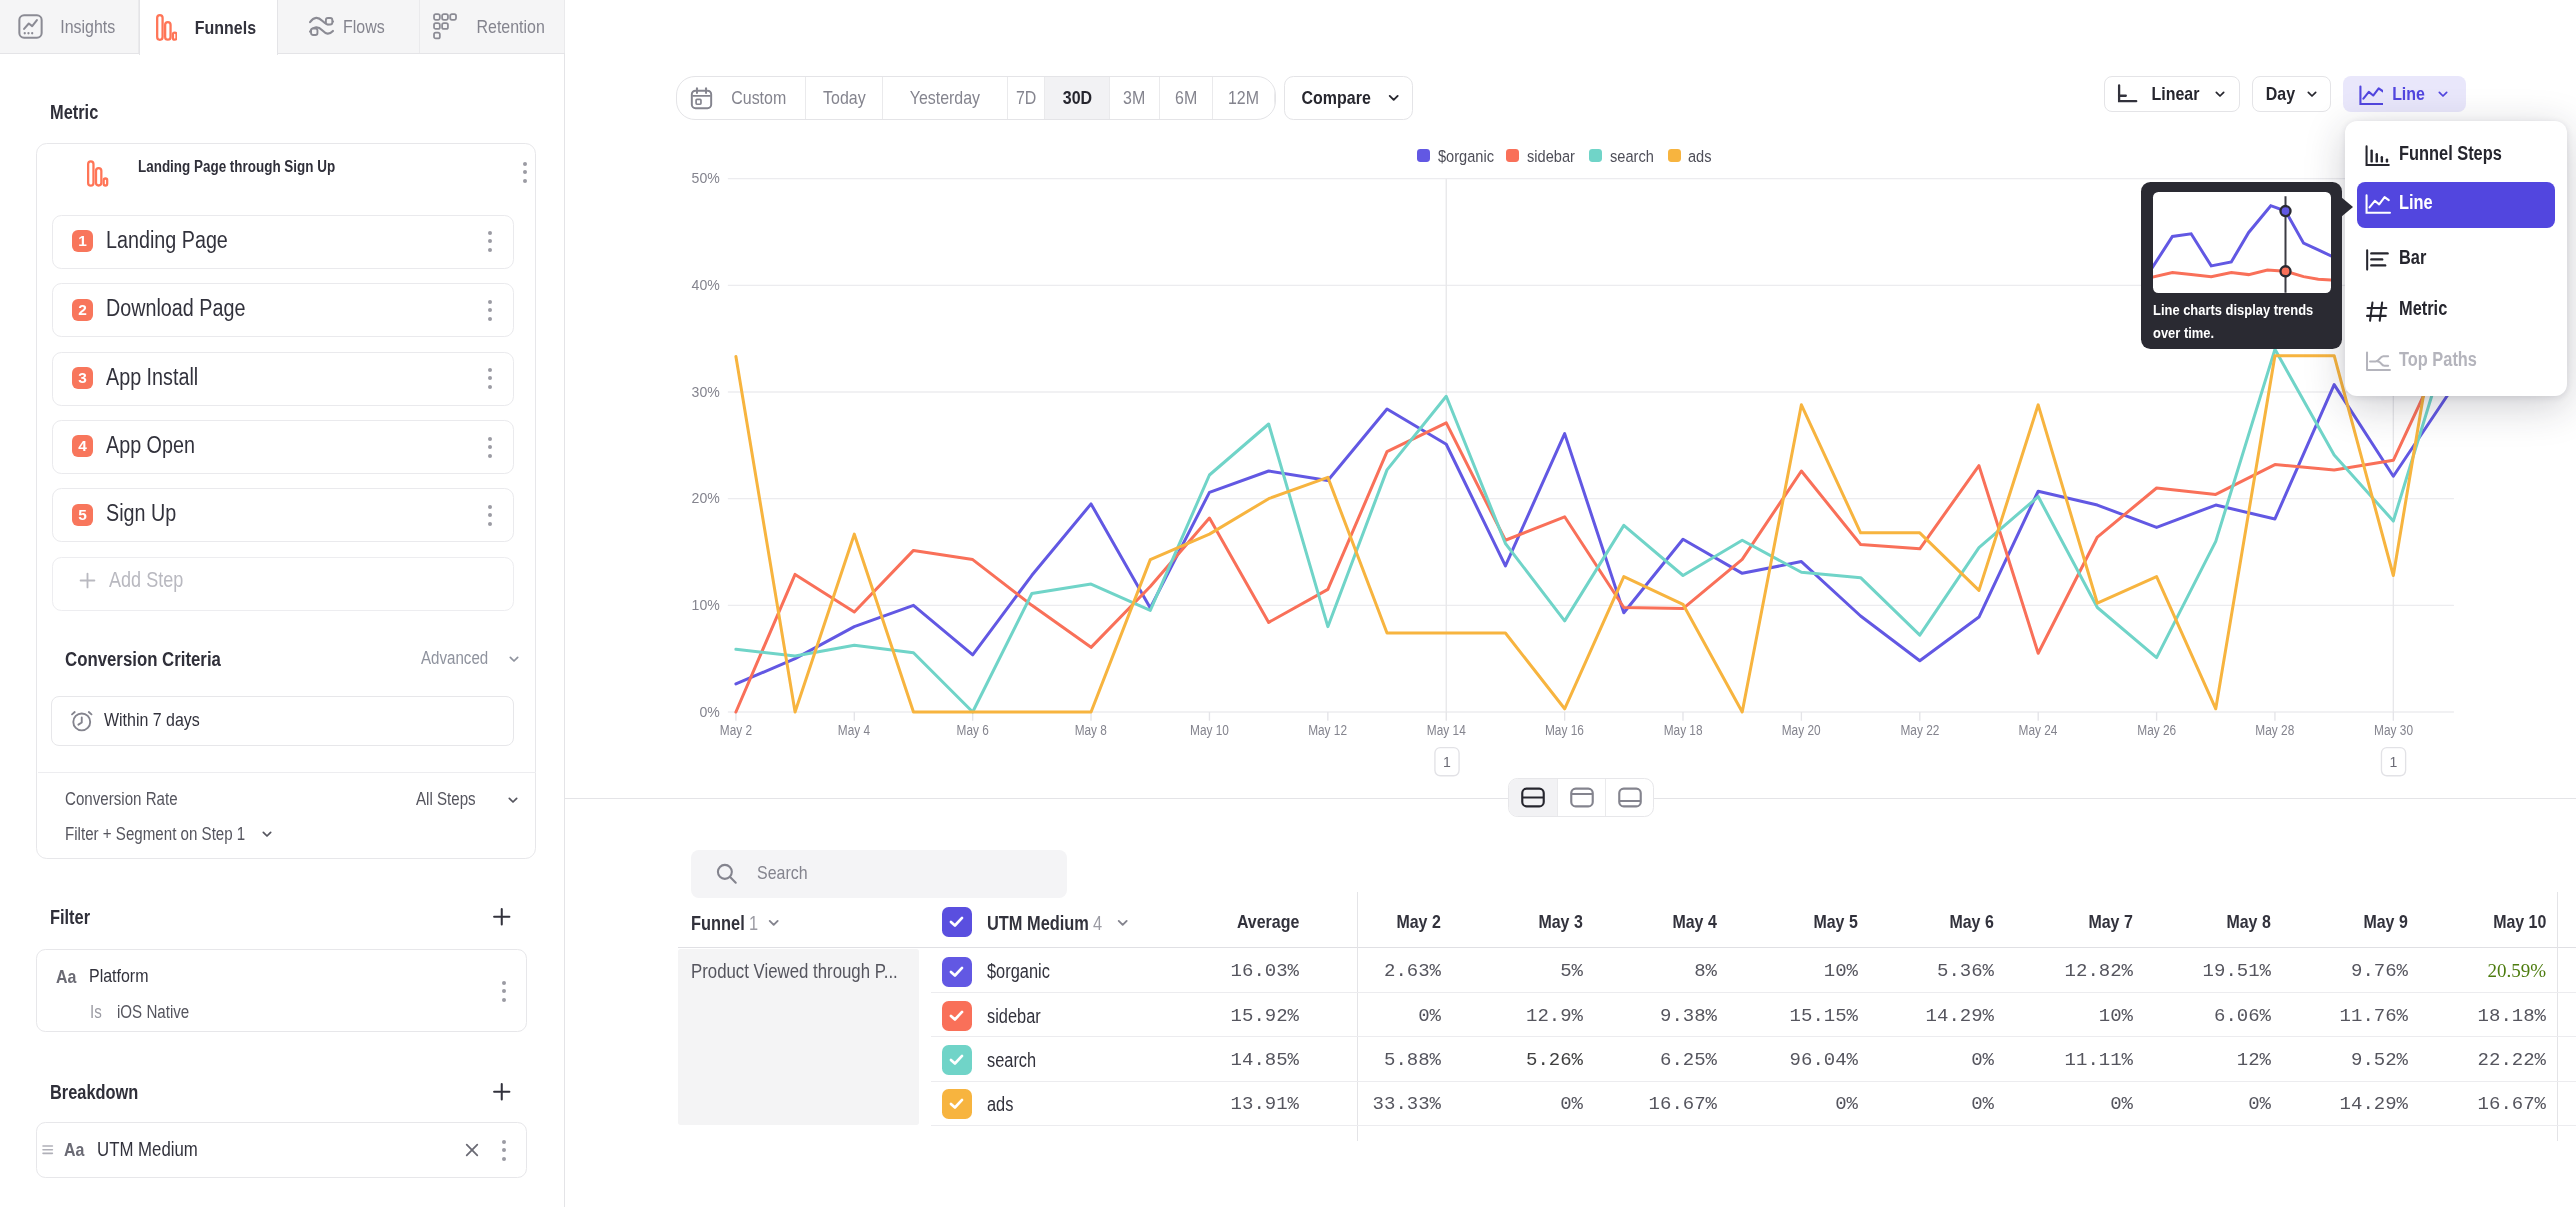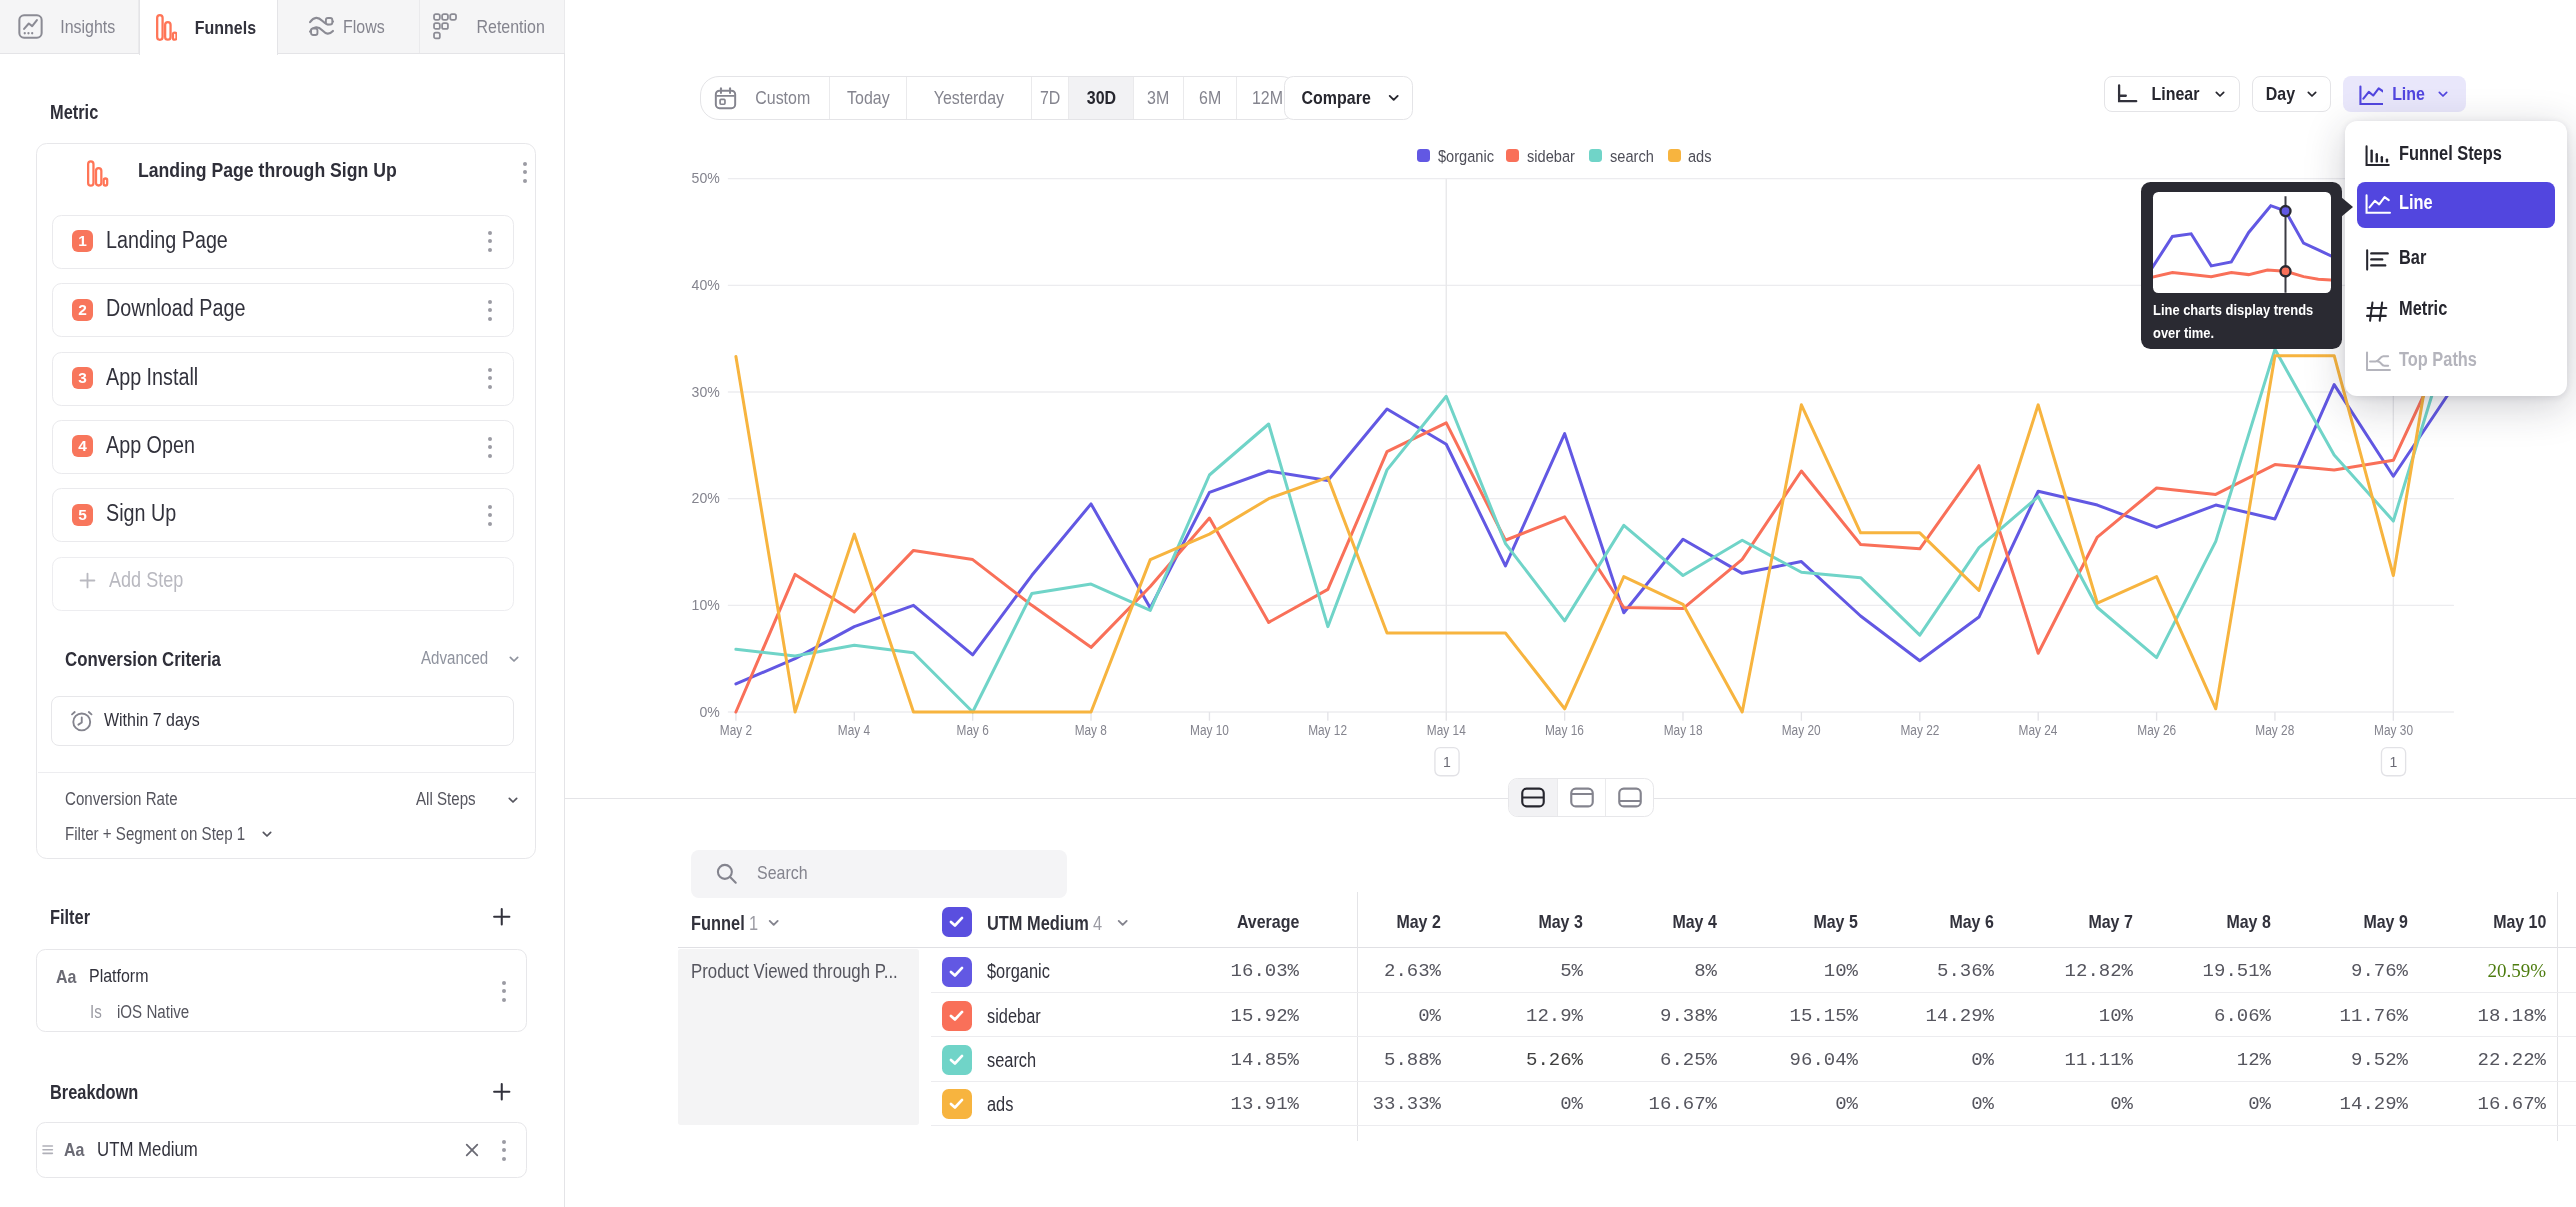--- a/index.html
+++ b/index.html
@@ -109,21 +109,21 @@
     <span class="sC">Retention</span>
   </div>
 <div style="position:absolute;left:0;top:53px;width:565px;height:1155px;background:#fff;border-right:1.3px solid #e4e4e7;z-index:4;"></div>
 <div style="position:absolute;left:50px;top:101px;font-size:19.5px;font-weight:700;color:#2f2f39;z-index:6;"><span class="sL">Metric</span></div>
 <div style="position:absolute;left:36px;top:143px;width:500px;height:716px;border:1.3px solid #e7e7ea;border-radius:10.7px;z-index:6;"></div>
 <div style="position:absolute;left:87px;top:160px;z-index:6;"><svg width="34" height="27" viewBox="0 0 51 40" fill="none">
       <rect x="1.7" y="1.7" width="8" height="36.5" rx="4" stroke="#ff7557" stroke-width="3.4"></rect>
       <rect x="13.5" y="12" width="8" height="26" rx="4" stroke="#ff7557" stroke-width="3.4"></rect>
       <rect x="25" y="27.5" width="5.3" height="10.5" rx="2.6" stroke="#ff7557" stroke-width="3.4"></rect>
     </svg></div>
-<div style="position:absolute;left:138px;top:158px;font-size:21px;font-weight:700;color:#2f2f39;z-index:6;"><span class="sL">Landing Page through Sign Up</span></div>
+<div style="position:absolute;left:138px;top:158px;font-size:16px;font-weight:700;color:#2f2f39;z-index:6;"><span class="sL">Landing Page through Sign Up</span></div>
 <div style="position:absolute;left:523px;top:162px;z-index:6;display:flex;flex-direction:column;gap:4.4px;align-items:center;">
     <i class="dot"></i>
     <i class="dot"></i>
     <i class="dot"></i>
   </div>
 <div style="position:absolute;left:52px;top:215px;width:462px;height:54px;border:1.3px solid #eaeaed;border-radius:9.4px;z-index:6;"></div>
 <div style="position:absolute;left:72px;top:230px;width:21px;height:22px;border-radius:6px;background:#f8765c;z-index:6;color:#fff;font-size:15.4px;font-weight:700;text-align:center;line-height:22px;">1</div>
 <div style="position:absolute;left:106px;top:227px;font-size:23.5px;color:#32323c;z-index:6;"><span class="sL">Landing Page</span></div>
 <div style="position:absolute;left:488px;top:231px;z-index:6;display:flex;flex-direction:column;gap:4.4px;align-items:center;">
     <i class="dot"></i>
@@ -226,21 +226,21 @@
       <g stroke="#6a6a74" stroke-width="3" stroke-linecap="round">
         <line x1="8" y1="8" x2="26" y2="26"></line>
         <line x1="26" y1="8" x2="8" y2="26"></line>
       </g>
     </svg></div>
 <div style="position:absolute;left:502px;top:1140px;z-index:6;display:flex;flex-direction:column;gap:4.4px;align-items:center;">
     <i class="dot"></i>
     <i class="dot"></i>
     <i class="dot"></i>
   </div>
-<div class="f" style="position:absolute;left:676px;top:76px;height:44px;border:1.3px solid #e4e4e7;border-radius:19px;background:#fff;z-index:6;overflow:hidden;margin-left:24px;">
+<div class="f" style="position:absolute;left:676px;top:76px;height:44px;border:1.3px solid #e4e4e7;border-radius:19px;background:#fff;z-index:6;overflow:hidden;">
     <div class="f" style="width:129px;height:100%;justify-content:center;font-size:19px;color:#84848e;border-right:1.3px solid #eaeaec;">
       <svg width="23" height="23" viewBox="0 0 34 34" fill="none">
         <rect x="2.7" y="5.4" width="28.6" height="26" rx="5.4" stroke="#84848e" stroke-width="2.9"></rect>
         <line x1="10.3" y1="1.8" x2="10.3" y2="9" stroke="#84848e" stroke-width="2.9" stroke-linecap="round"></line>
         <line x1="23.7" y1="1.8" x2="23.7" y2="9" stroke="#84848e" stroke-width="2.9" stroke-linecap="round"></line>
         <line x1="3.6" y1="13" x2="30.4" y2="13" stroke="#84848e" stroke-width="2.7"></line>
         <rect x="9" y="18.3" width="7.2" height="7.2" rx="1.3" stroke="#84848e" stroke-width="2.5"></rect>
       </svg>
       <span style="width:13.4px;"></span>
       <span class="sC">Custom</span>

